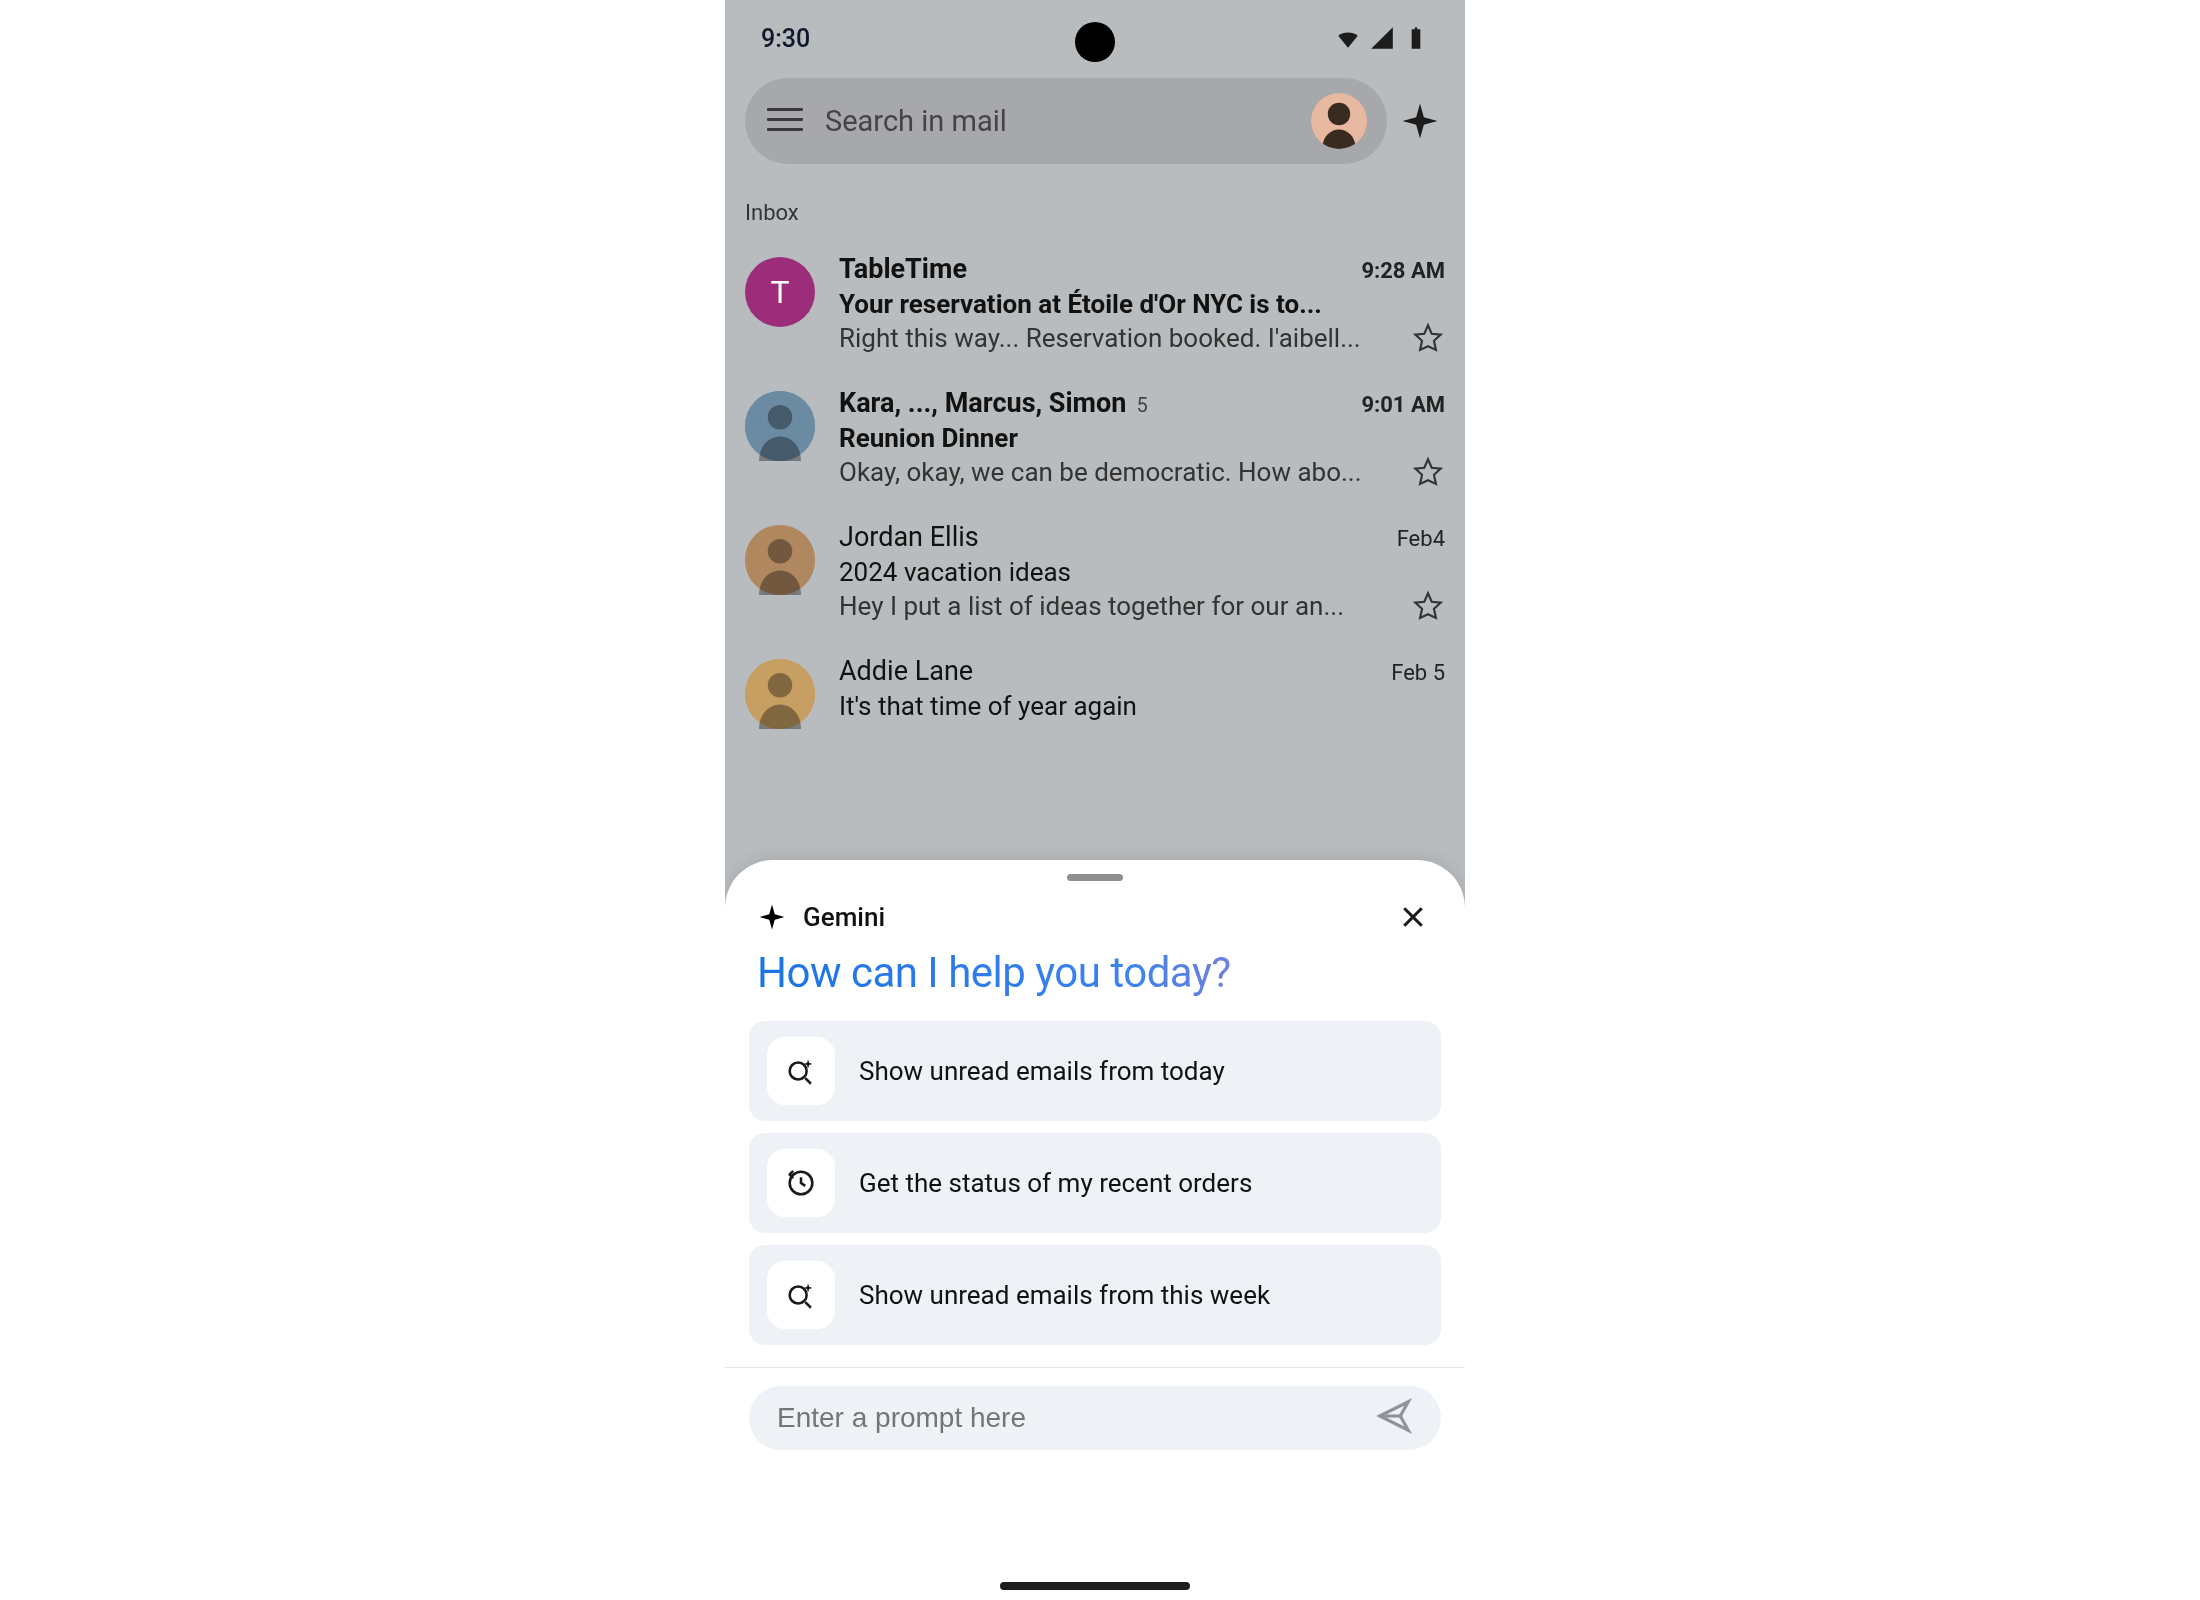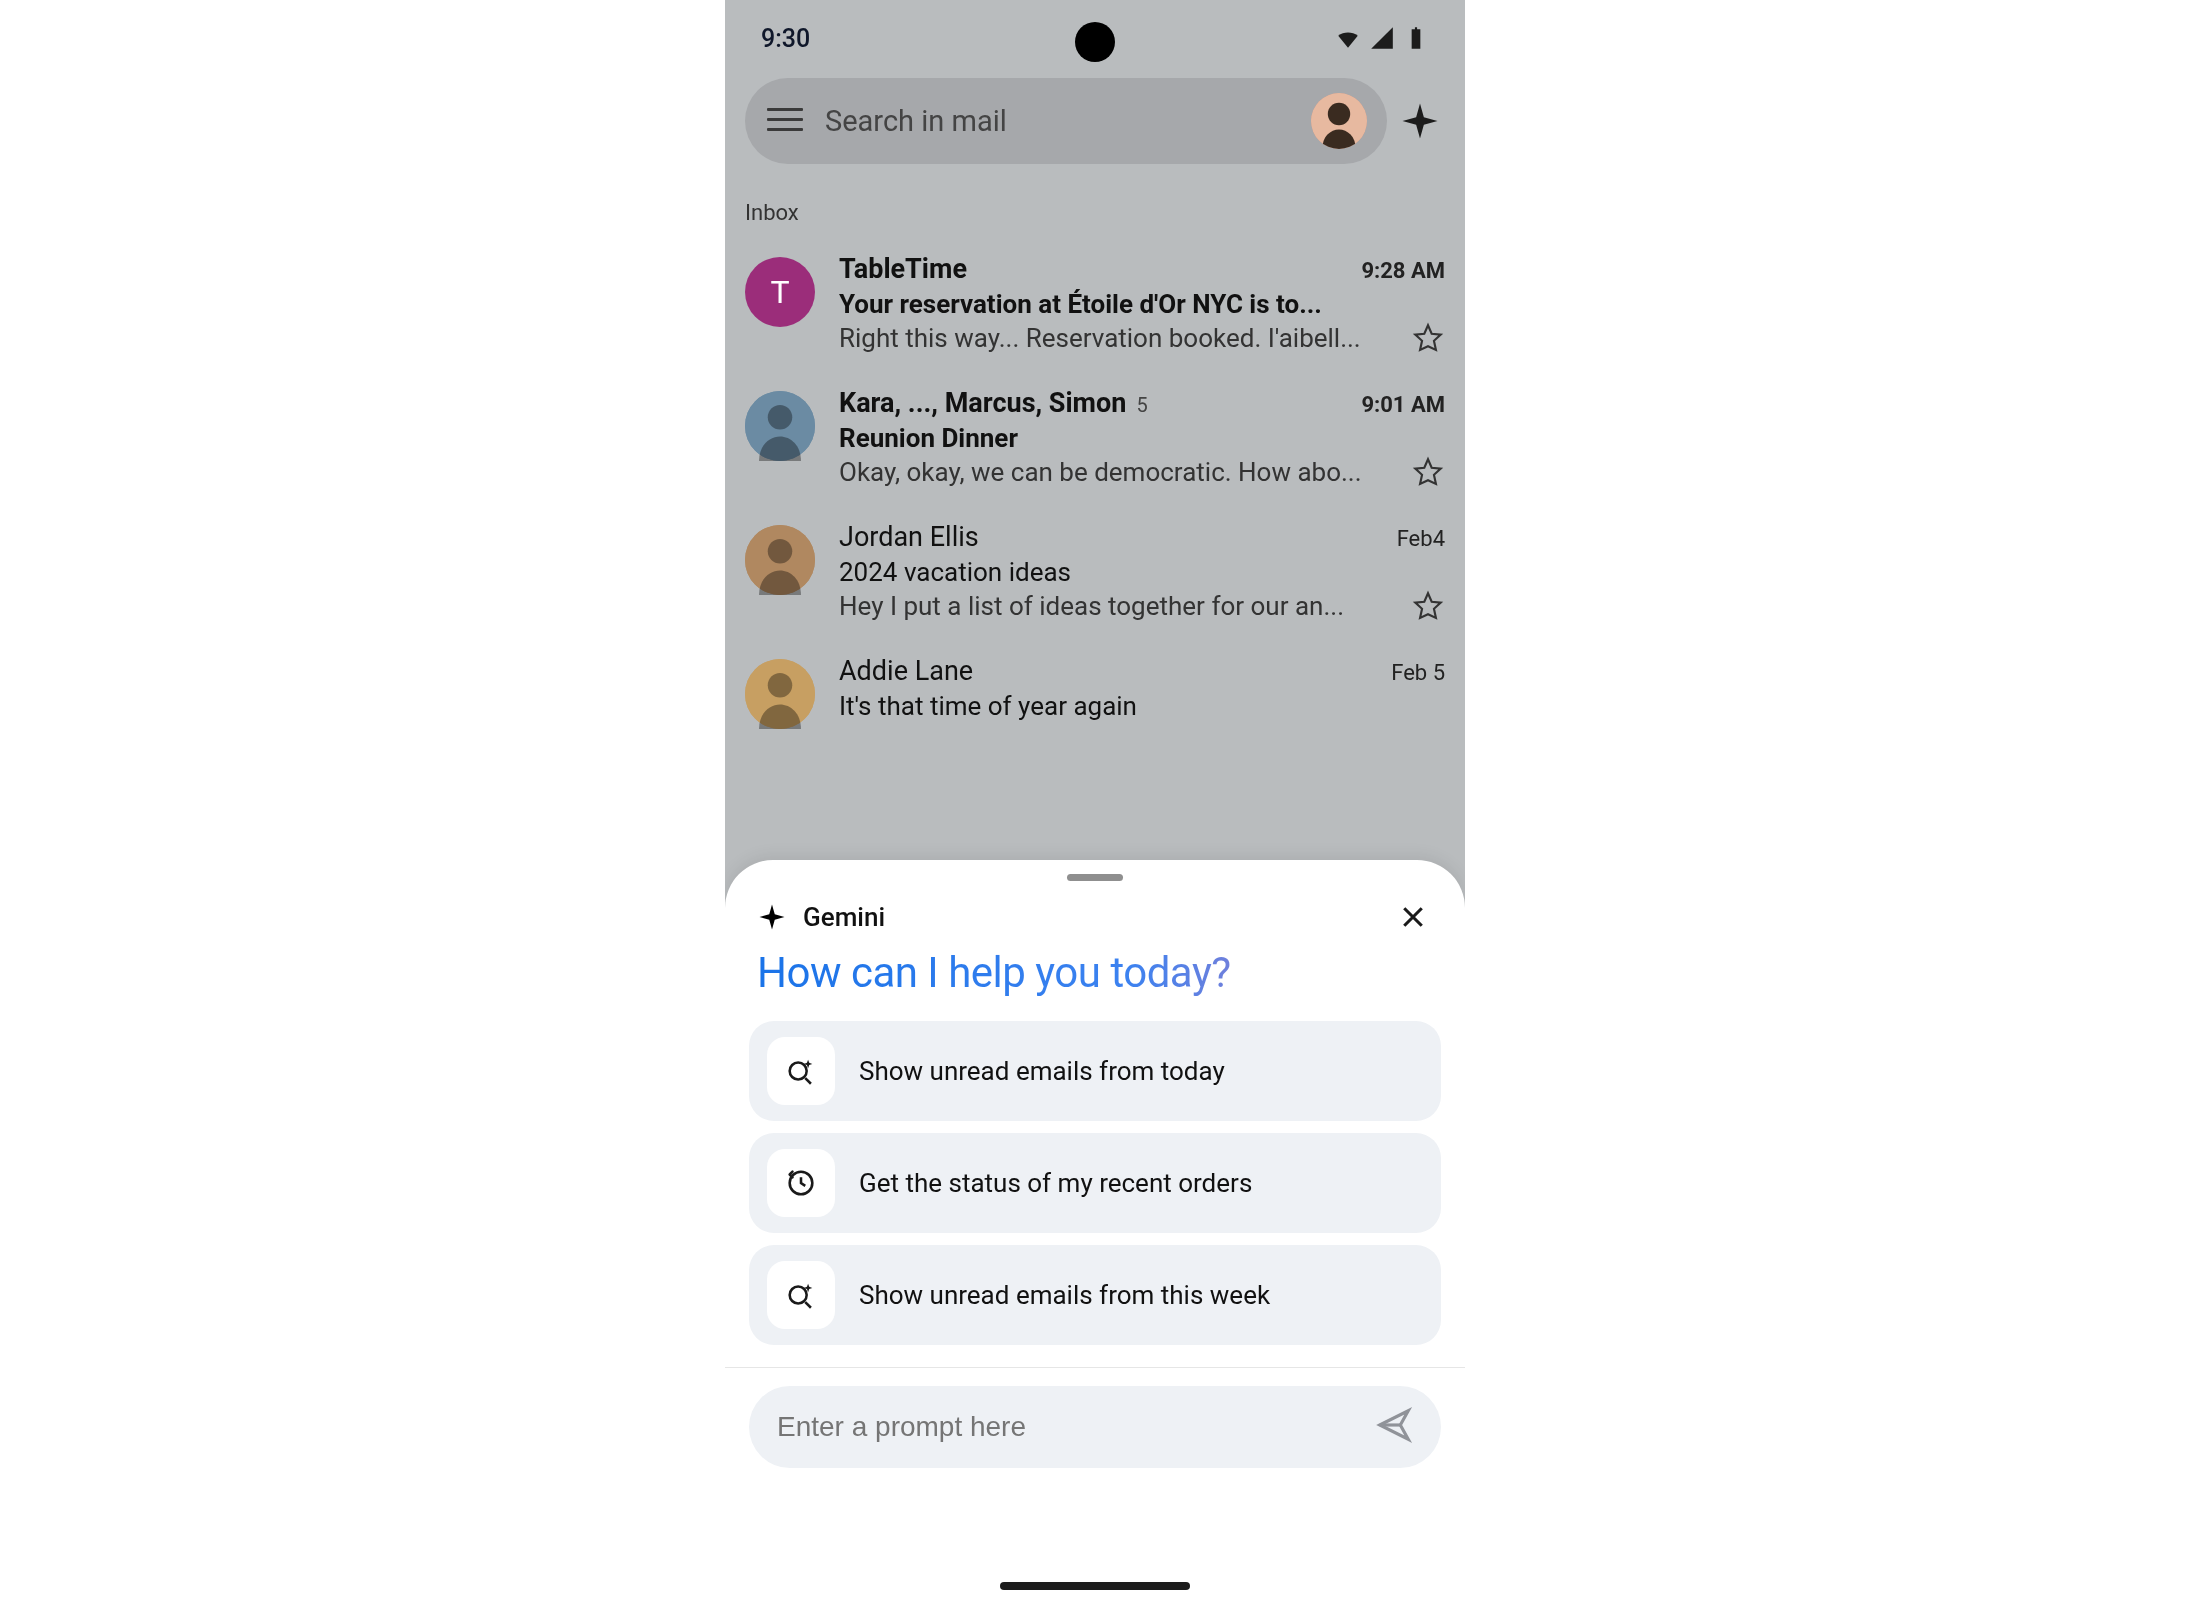--- a/index.html
+++ b/index.html
@@ -126,40 +126,40 @@
   .sheet-title {
     font-size: 42px; font-weight: 400; margin: 11px 8px 24px 8px;
     background: linear-gradient(90deg, #1a73e8 0%, #3c82f0 55%, #8a7fd1 78%, #b59ad1 100%);
     -webkit-background-clip: text; background-clip: text; color: transparent;
     letter-spacing: -0.5px;
   }
 
   .suggestions { display: flex; flex-direction: column; gap: 12px; }
   .suggestion {
     background: #eef1f5;
-    border-radius: 25px;
+    border-radius: 16px;
     padding: 16px 18px;
     display: flex;
     align-items: center;
     gap: 24px;
     height: 100px;
   }
   .suggestion-icon {
     width: 68px; height: 68px; background: #fff; border-radius: 18px;
     display:flex; align-items:center; justify-content:center;
   }
   .suggestion-icon svg { width: 34px; height: 34px; stroke: #1a1a1a; fill: none; stroke-width: 1.8; }
   .suggestion-text { font-size: 26px; color: #111; }
 
   .sheet-divider { height: 1px; background: #e6e6e6; margin: 22px -24px 18px -24px; }
 
   .prompt-row {
     background: #eef1f5;
     border-radius: 50px;
-    height: 82px;
+    height: 64px;
     display: flex;
     align-items: center;
     padding: 12px 28px;
     gap: 20px;
   }
   .prompt-input {
     flex:1; border:none; background:transparent; font-size: 28px; color:#666; outline:none;
   }
   .send-btn svg { width: 38px; height: 38px; stroke: #909399; fill: none; stroke-width: 2; }
 

